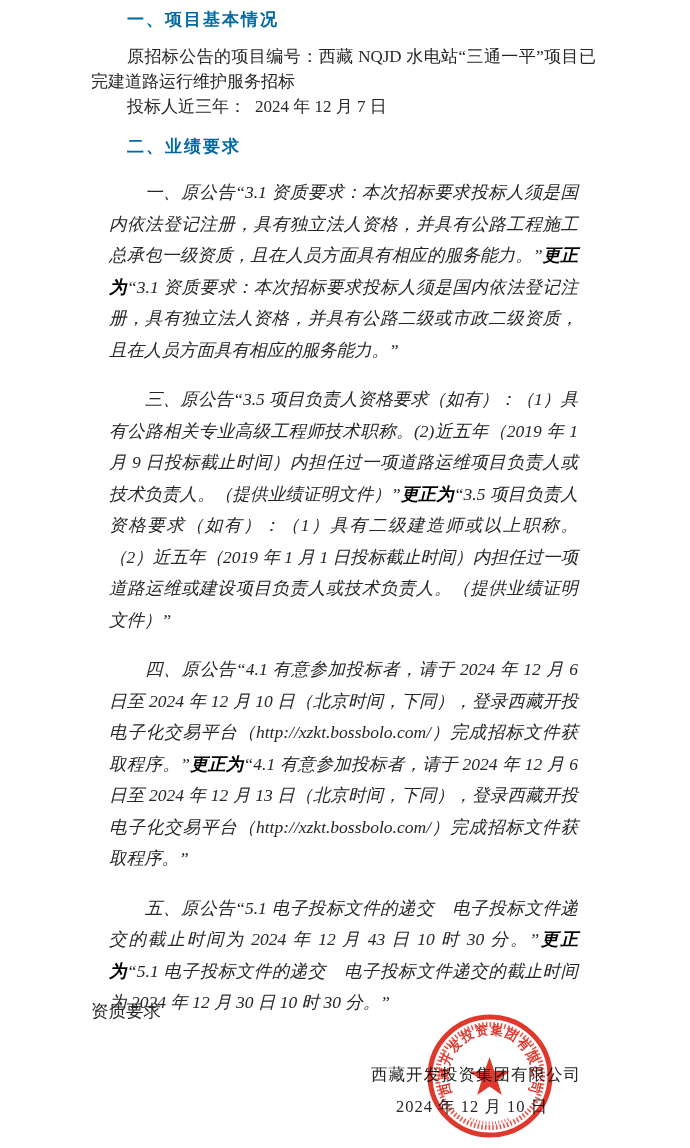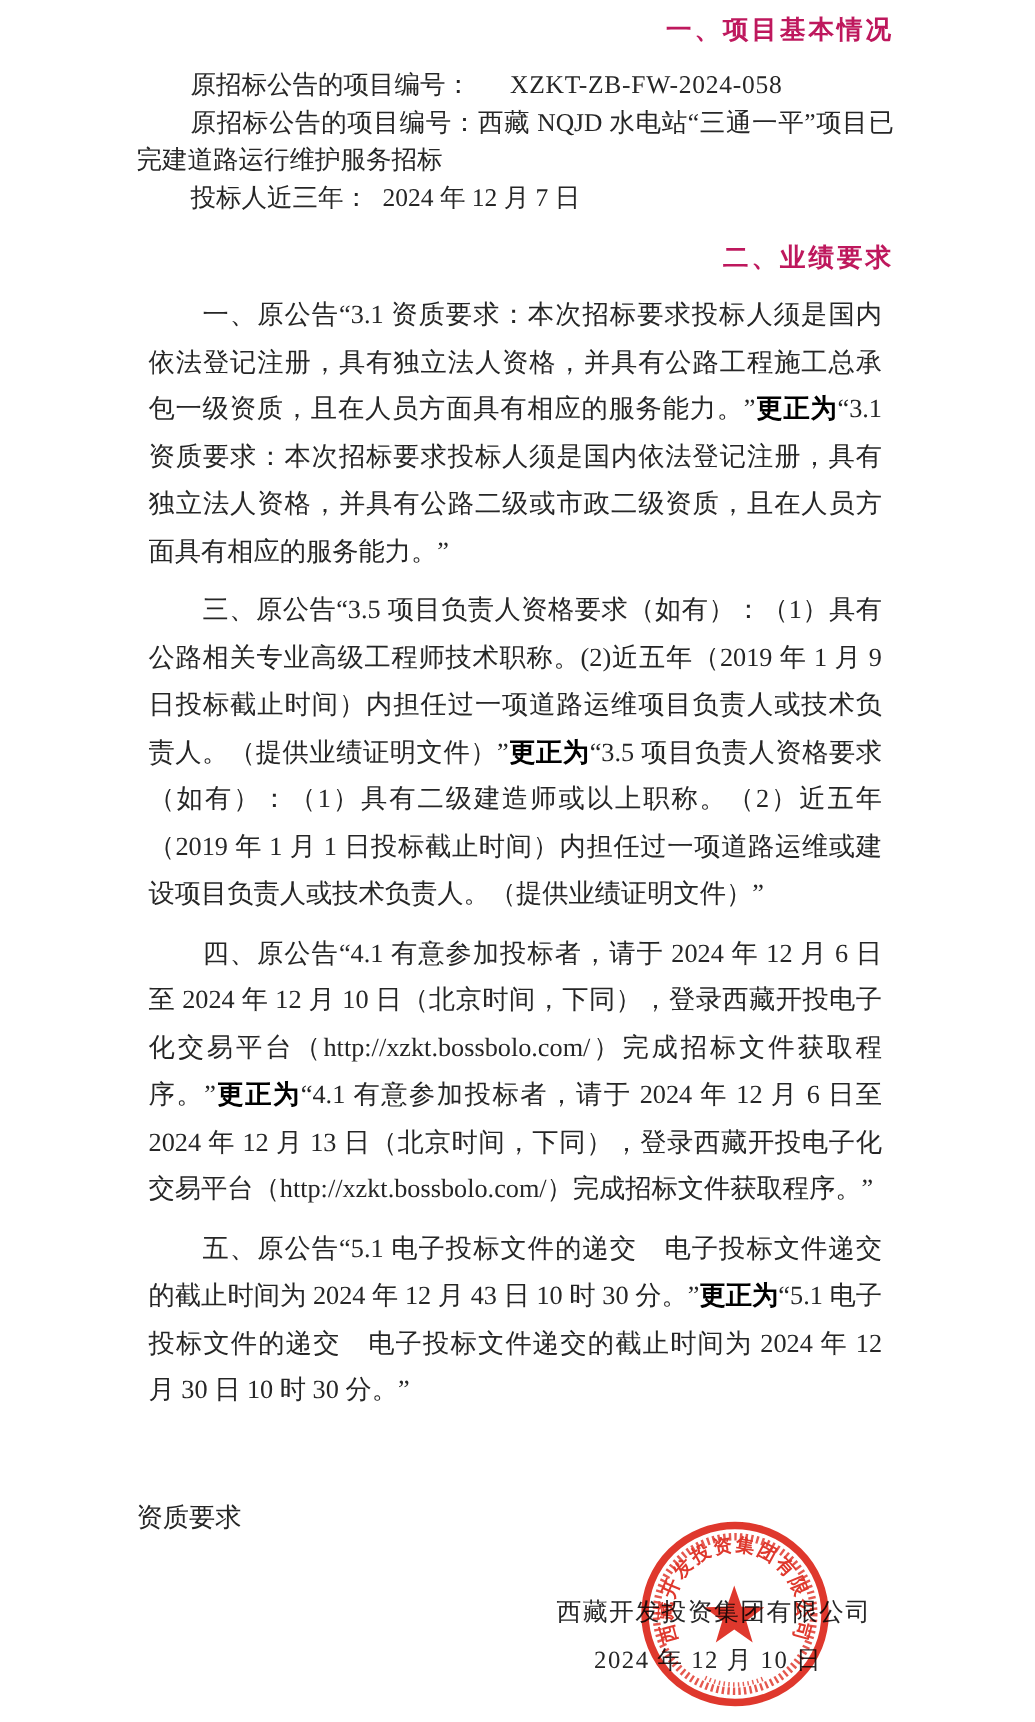--- a/index.html
+++ b/index.html
@@ -1,48 +1,47 @@
 <!DOCTYPE html>
 <html><head>
 <meta charset="utf-8">
 <style>
   html,body{margin:0;padding:0;background:#fff;}
   .page{position:relative;width:690px;height:1148px;background:#ffffff;overflow:hidden;
         color:#222;font-family:"Liberation Serif","DejaVu Serif",serif;}
   .doc{position:absolute;left:91px;top:8px;width:505px;}
   .sec-heading{margin:0;padding-left:36px;font-family:Liberation Sans, sans-serif;
-        font-size:17px;line-height:24px;font-weight:bold;color:#be185d;letter-spacing:2px;text-align:right;}
+        font-size:17px;line-height:24px;font-weight:bold;color:#0369a1;letter-spacing:2px;}
   .sec-heading.second{margin-top:16px;}
   .info-block{margin-top:12px;font-size:17px;line-height:25px;color:#262626;}
   .info-row{margin:0;text-indent:36px;text-align:justify;}
   .info-row .val-wide{margin-left:26px;letter-spacing:.5px;}
   .info-row .val-small{margin-left:9px;}
   .paragraphs{margin-top:10px;font-size:17.5px;line-height:31.5px;color:#262626;
         text-align:justify;text-justify:inter-character;}
-  .para{margin:8px;text-indent:36px;}
+  .para{margin:18px;text-indent:36px;font-style:italic;}
   .para .corr-label{font-weight:bold;color:#000;}
   .closing{position:absolute;left:91px;top:999px;margin:0;font-size:17.5px;color:#262626;}
   .issuer{position:absolute;left:371px;top:1064px;margin:0;font-size:16.5px;letter-spacing:1px;color:#262626;}
   .issue-date{position:absolute;left:396px;top:1096px;margin:0;font-size:16.5px;letter-spacing:1px;color:#262626;}
   .seal{position:absolute;left:426px;top:1014px;width:130px;height:126px;
         mix-blend-mode:multiply;opacity:.93;}
   .seal text{font-family:"Liberation Serif","DejaVu Serif",serif;font-size:12.5px;
         font-weight:bold;letter-spacing:1.5px;}
 </style>
 </head>
 <body>
 
 <div class="page">
 
   <div class="doc">
 
     <h2 class="sec-heading">一、项目基本情况</h2>
 
     <div class="info-block">
-      <p class="info-row"><span>原招标公告的项目编号：</span><span class="val-wide">XZKT-ZB-FW-2024-058</span></p>
       <p class="info-row"><span>原招标公告的项目编号：</span><span>西藏 NQJD 水电站“三通一平”项目已完建道路运行维护服务招标</span></p>
       <p class="info-row"><span>投标人近三年：</span><span class="val-small">2024 年 12 月 7 日</span></p>
     </div>
 
     <h2 class="sec-heading second">二、业绩要求</h2>
 
     <div class="paragraphs">
       <p class="para"><span>一、原公告“3.1 资质要求：本次招标要求投标人须是国内依法登记注册，具有独立法人资格，并具有公路工程施工总承包一级资质，且在人员方面具有相应的服务能力。”</span><span class="corr-label">更正为</span><span>“3.1 资质要求：本次招标要求投标人须是国内依法登记注册，具有独立法人资格，并具有公路二级或市政二级资质，且在人员方面具有相应的服务能力。”</span></p>
       <p class="para"><span>三、原公告“3.5 项目负责人资格要求（如有）：（1）具有公路相关专业高级工程师技术职称。(2)近五年（2019 年 1 月 9 日投标截止时间）内担任过一项道路运维项目负责人或技术负责人。（提供业绩证明文件）”</span><span class="corr-label">更正为</span><span>“3.5 项目负责人资格要求（如有）：（1）具有二级建造师或以上职称。（2）近五年（2019 年 1 月 1 日投标截止时间）内担任过一项道路运维或建设项目负责人或技术负责人。（提供业绩证明文件）”</span></p>
       <p class="para"><span>四、原公告“4.1 有意参加投标者，请于 2024 年 12 月 6 日至 2024 年 12 月 10 日（北京时间，下同），登录西藏开投电子化交易平台（http://xzkt.bossbolo.com/）完成招标文件获取程序。”</span><span class="corr-label">更正为</span><span>“4.1 有意参加投标者，请于 2024 年 12 月 6 日至 2024 年 12 月 13 日（北京时间，下同），登录西藏开投电子化交易平台（http://xzkt.bossbolo.com/）完成招标文件获取程序。”</span></p>

